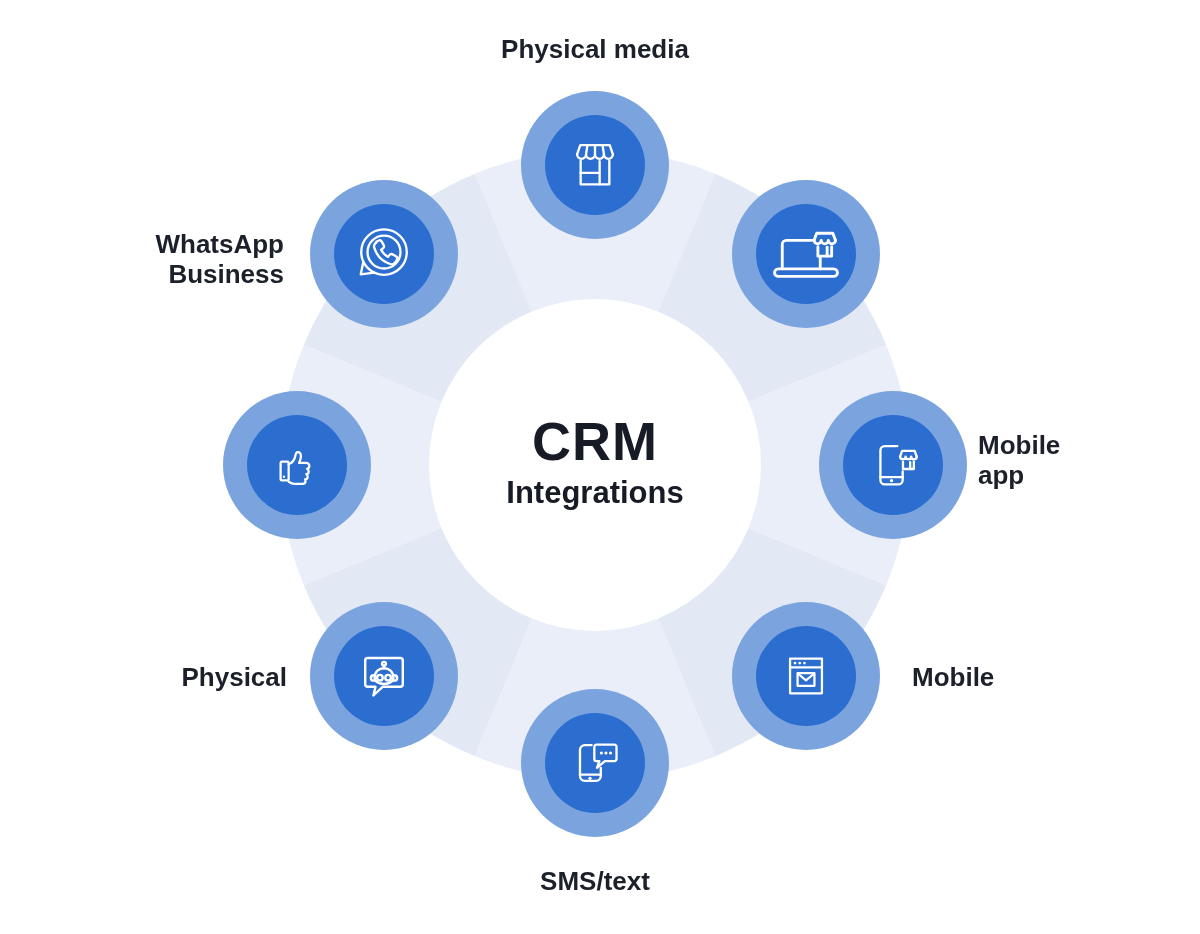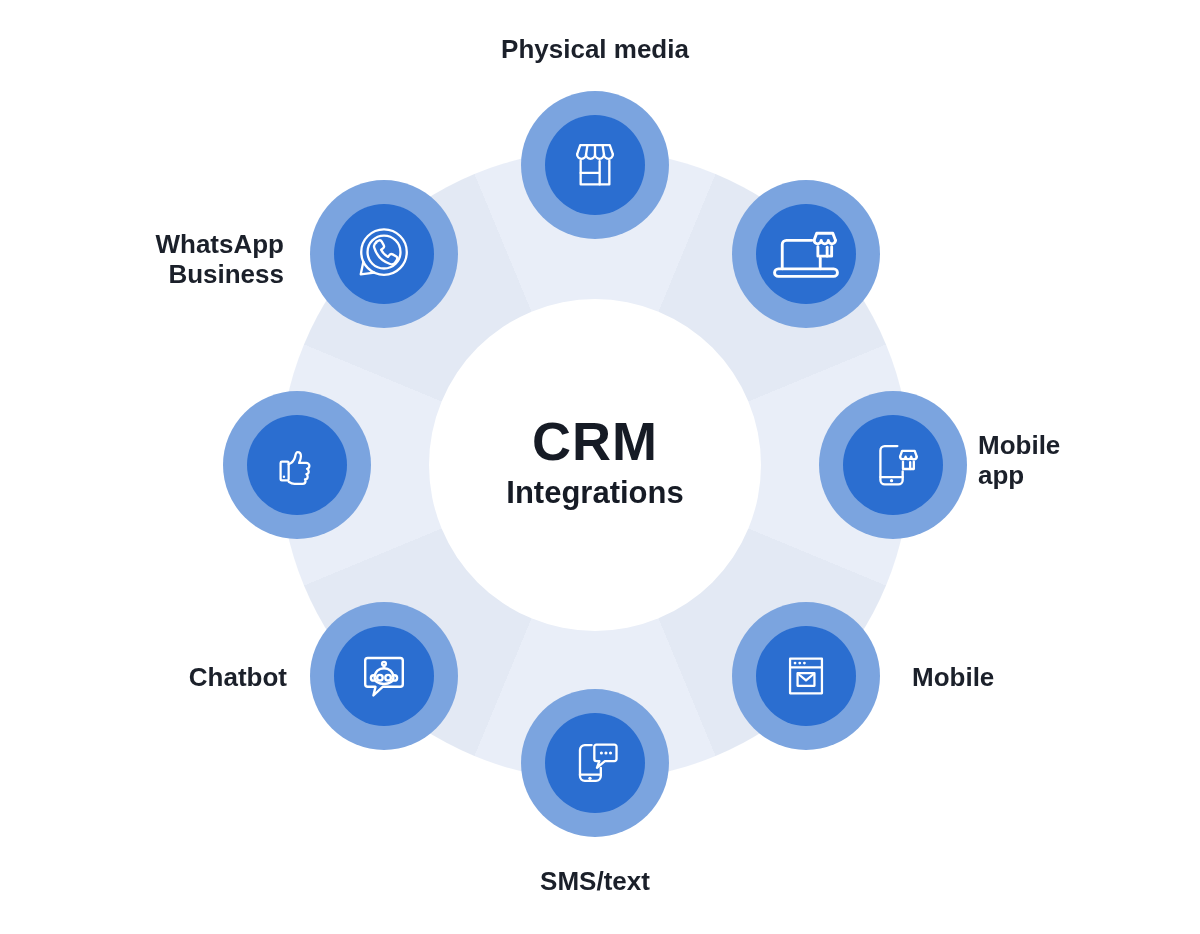--- a/index.html
+++ b/index.html
@@ -178,21 +178,21 @@
 
   <div class="label" style="left:912px;top:677px">
     <span>Mobile</span>
   </div>
 
   <div class="label mid" style="left:595px;top:881px">
     <span>SMS/text</span>
   </div>
 
   <div class="label right" style="left:287px;top:677px">
-    <span>Chatbot</span>
+    <span>Physical</span>
   </div>
 
 
   <div class="label right" style="left:284px;top:259px">
     <span>WhatsApp</span>
     <span>Business</span>
   </div>
 
 </div>
 

